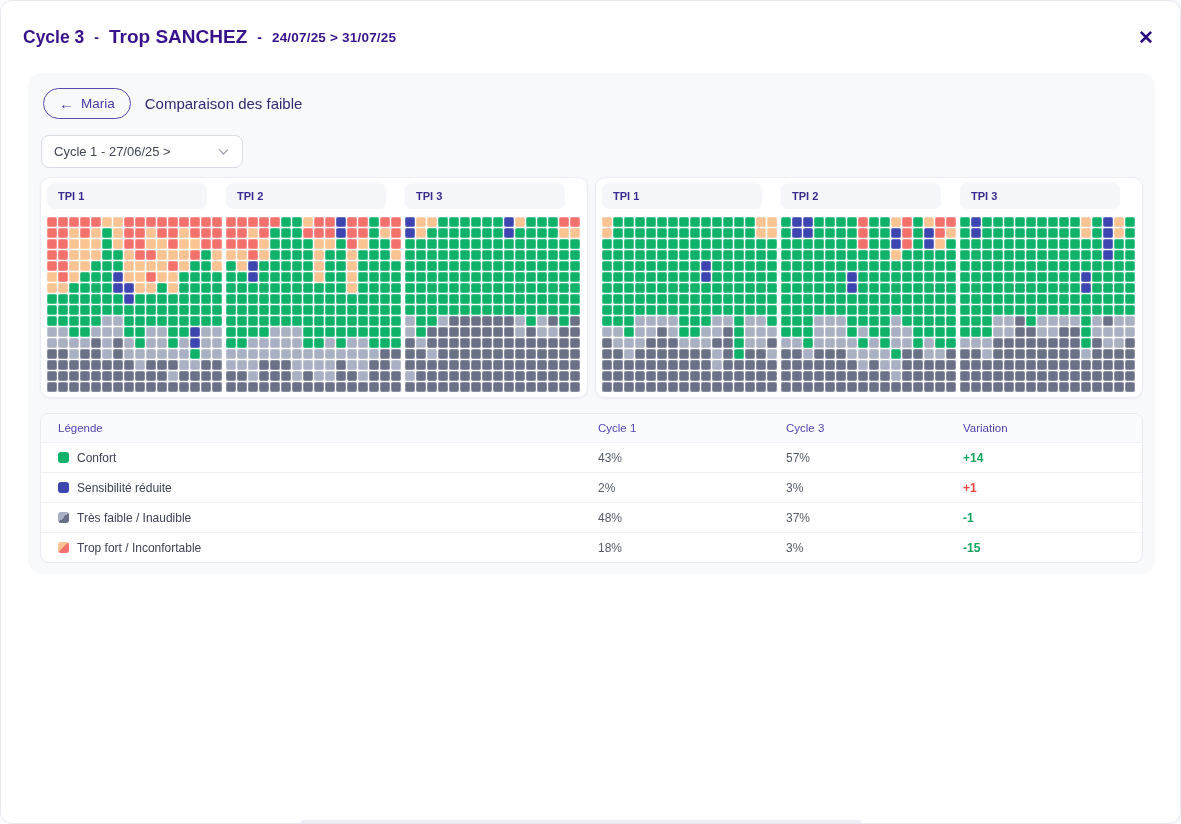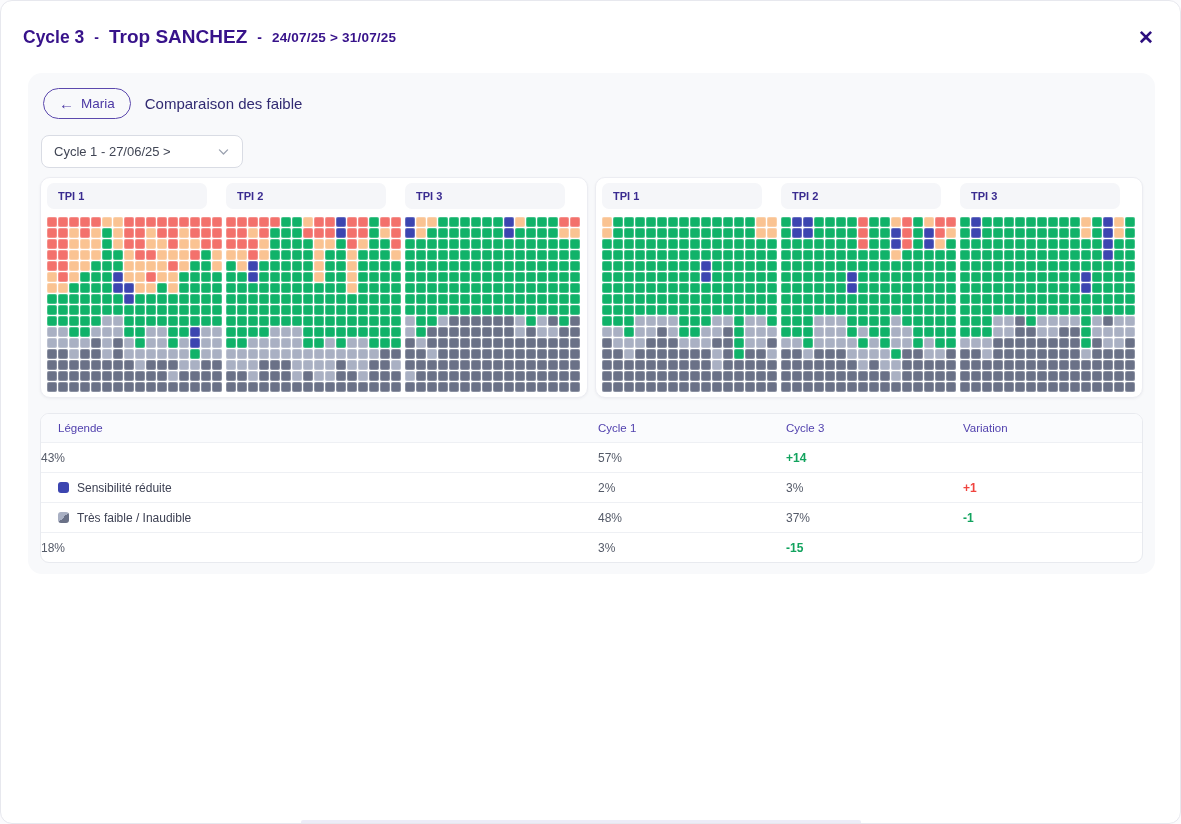--- a/index.html
+++ b/index.html
@@ -1662,20 +1662,24 @@
 
     <div class="legend-table">
       <div class="lt-row lt-head">
         <div class="lt-cell-label">Légende</div>
         <div>Cycle 1</div>
         <div>Cycle 3</div>
         <div>Variation</div>
       </div>
       <div>
           <div class="lt-row">
+            <div class="lt-cell-label">
+              <span class="sw sw-confort"></span>
+              <span>Confort</span>
+            </div>
             <div>43%</div>
             <div>57%</div>
             <div class="lt-variation trend-positive">+14</div>
           </div>
           <div class="lt-row">
             <div class="lt-cell-label">
               <span class="sw sw-sensibilite"></span>
               <span>Sensibilité réduite</span>
             </div>
             <div>2%</div>
@@ -1685,20 +1689,24 @@
           <div class="lt-row">
             <div class="lt-cell-label">
               <span class="sw sw-faible"></span>
               <span>Très faible / Inaudible</span>
             </div>
             <div>48%</div>
             <div>37%</div>
             <div class="lt-variation trend-positive">-1</div>
           </div>
           <div class="lt-row">
+            <div class="lt-cell-label">
+              <span class="sw sw-fort"></span>
+              <span>Trop fort / Inconfortable</span>
+            </div>
             <div>18%</div>
             <div>3%</div>
             <div class="lt-variation trend-positive">-15</div>
           </div>
         </div>
     </div>
 
   </div>
 
   <div class="bottom-sliver"></div>

